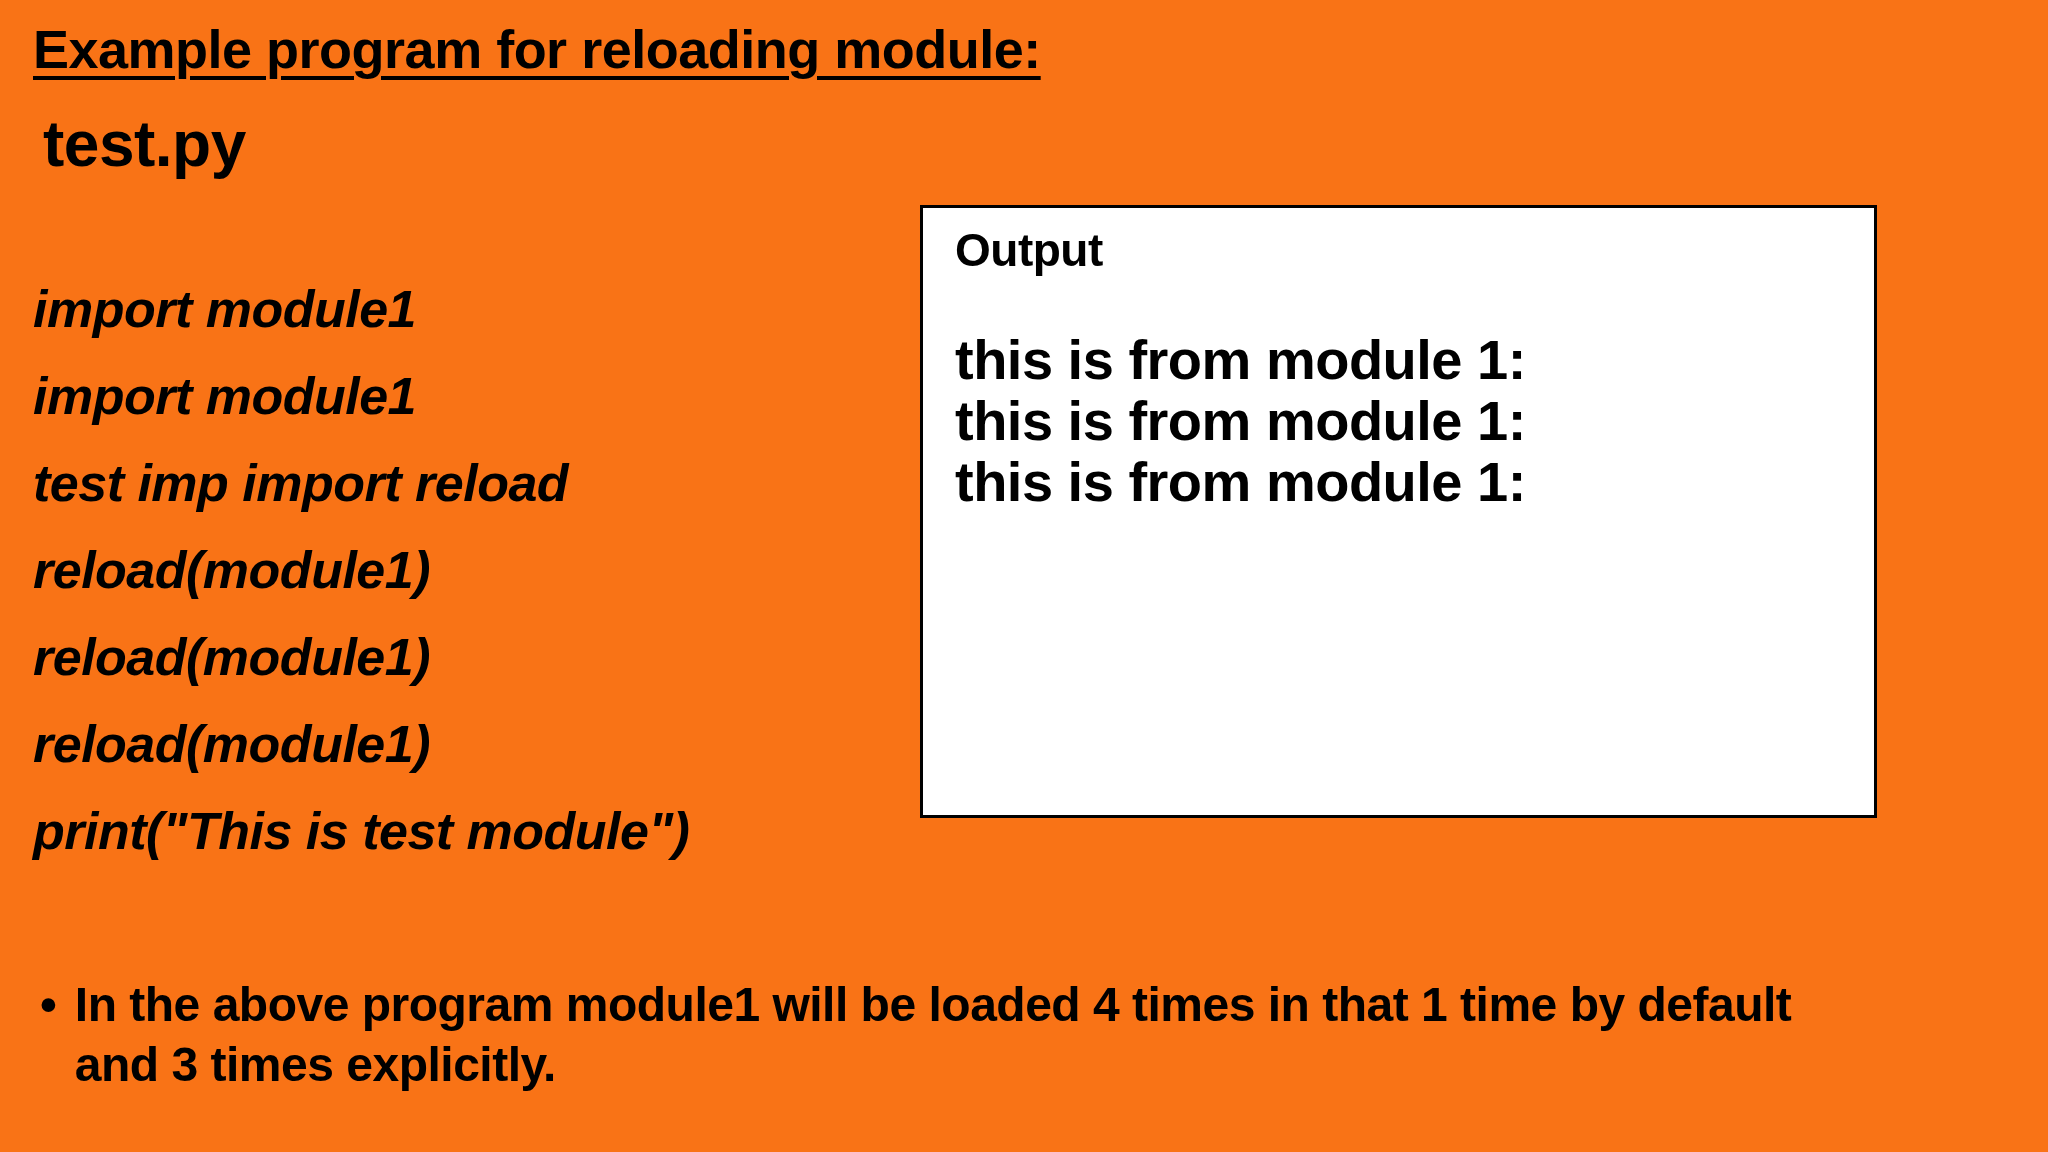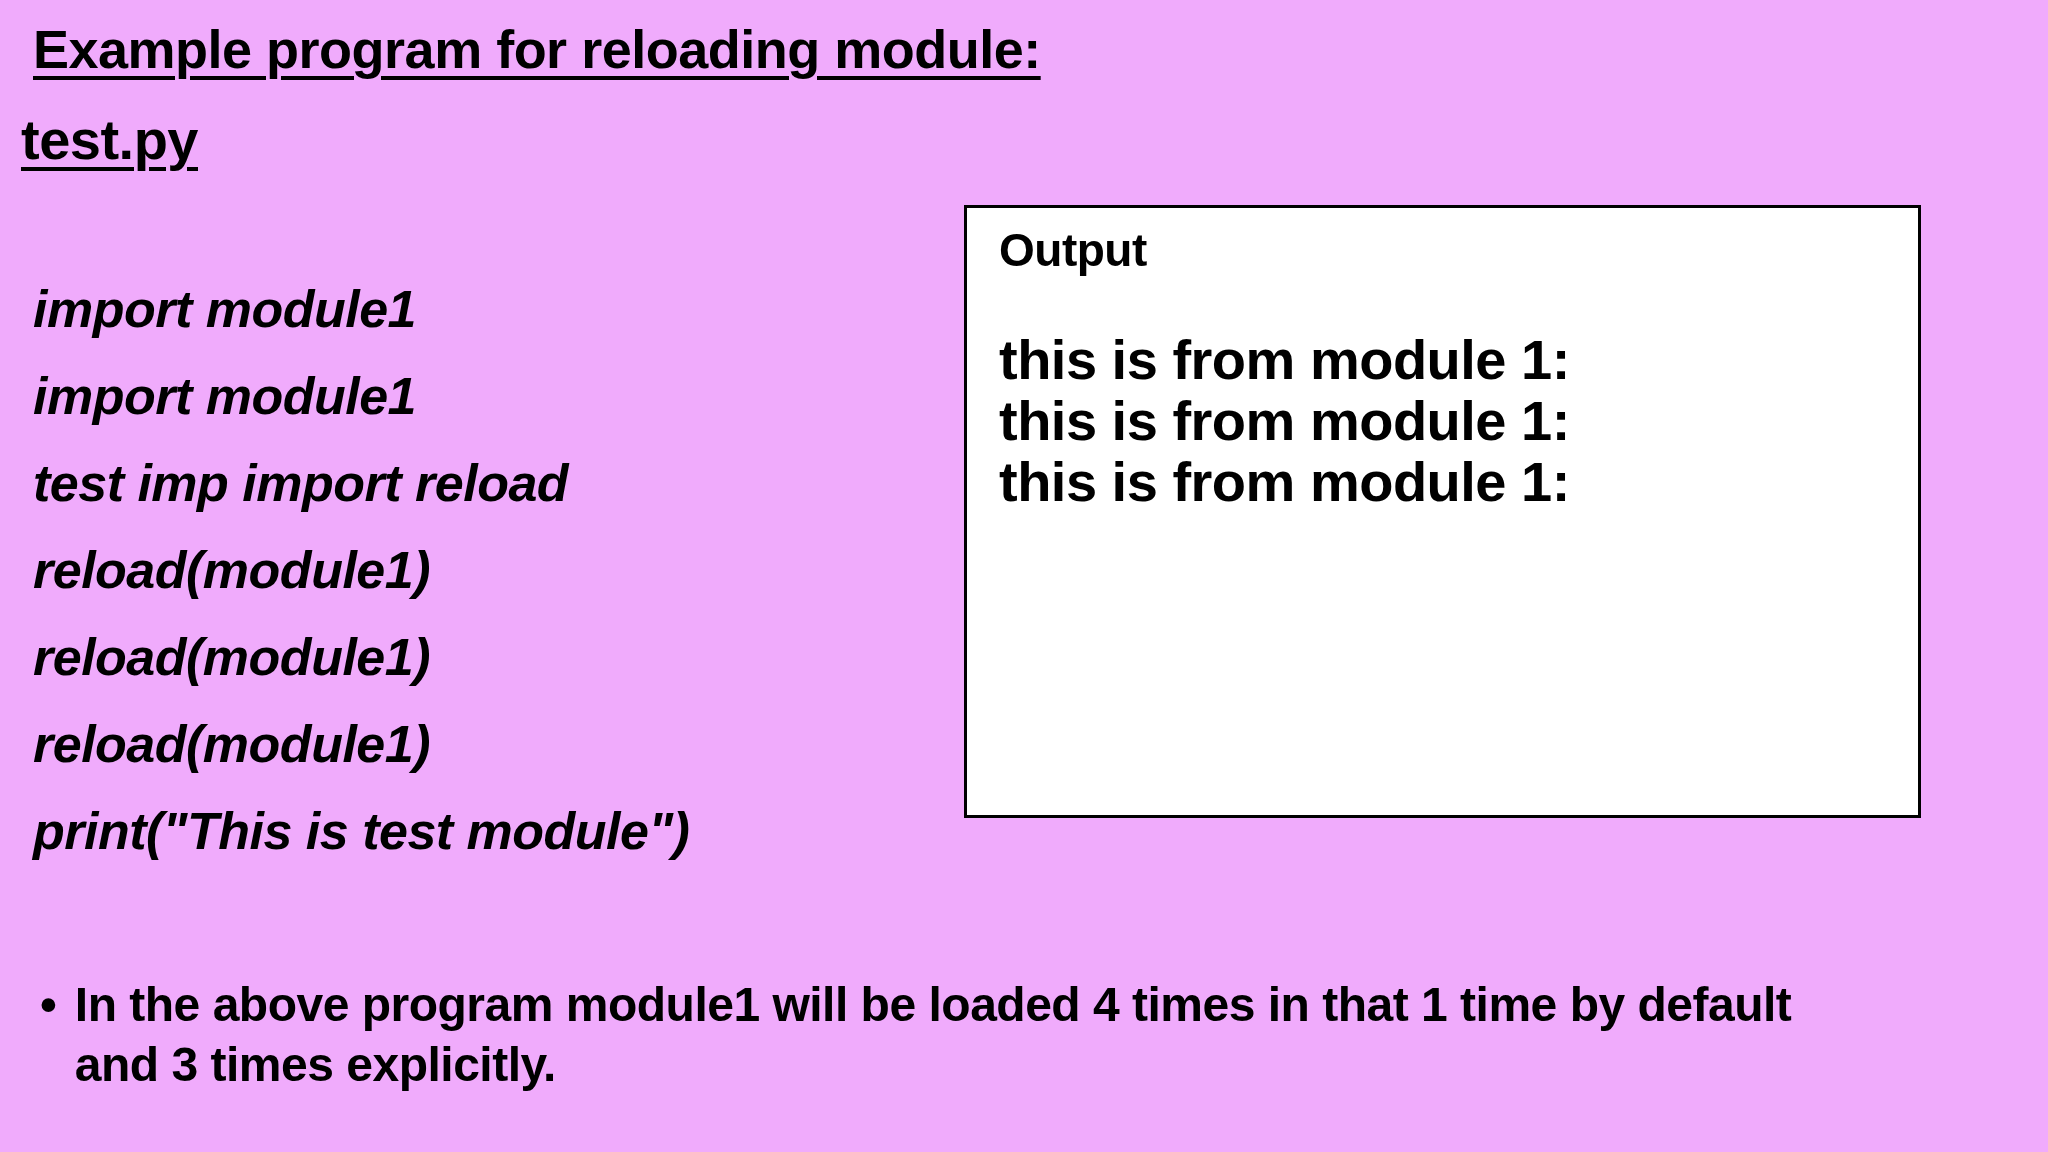--- a/index.html
+++ b/index.html
@@ -5,56 +5,54 @@
   html, body { margin: 0; padding: 0; }
   body {
     width: 2048px; height: 1152px;
     background: #ffffff;
     font-family: "Liberation Sans", sans-serif;
     font-weight: 700;
     color: #000000;
     overflow: hidden;
     position: relative;
   }
-  .slide { position: absolute; inset: 0; background: #f0abfc; }
+  .slide { position: absolute; inset: 0; background: #f97316; }
 
   .title {
     position: absolute; left: 33px; top: 22px;
     font-size: 54px; line-height: 1;
     text-decoration: underline;
     text-decoration-thickness: 4px;
     text-underline-offset: 8px;
     letter-spacing: -0.5px;
     white-space: nowrap;
   }
   .subtitle {
-    position: absolute; left: 21px; top: 112px;
-    font-size: 56px; line-height: 1;
-    text-decoration: underline;
+    position: absolute; left: 43px; top: 112px;
+    font-size: 64px; line-height: 1;
     text-decoration-thickness: 4px;
     text-underline-offset: 8px;
     letter-spacing: -0.5px;
     white-space: nowrap;
   }
 
   .code {
     position: absolute; left: 33px; top: 266px;
     font-size: 52px; line-height: 87px;
     letter-spacing: -0.5px;
     white-space: nowrap;
     font-style: italic;
   }
 
   .output-box {
     position: absolute; left: 920px; top: 205px;
     width: 957px; height: 613px;
     border: 3px solid #000000;
     box-sizing: border-box;
     background: #ffffff;
-    margin-left: 44px;
   }
   .output-label {
     margin: 16px 0 0 32px;
     font-size: 46px; line-height: 1.15;
     letter-spacing: -0.5px;
   }
   .output-lines {
     margin: 52px 0 0 32px;
     font-size: 56px; line-height: 61px;
     letter-spacing: -0.5px;

